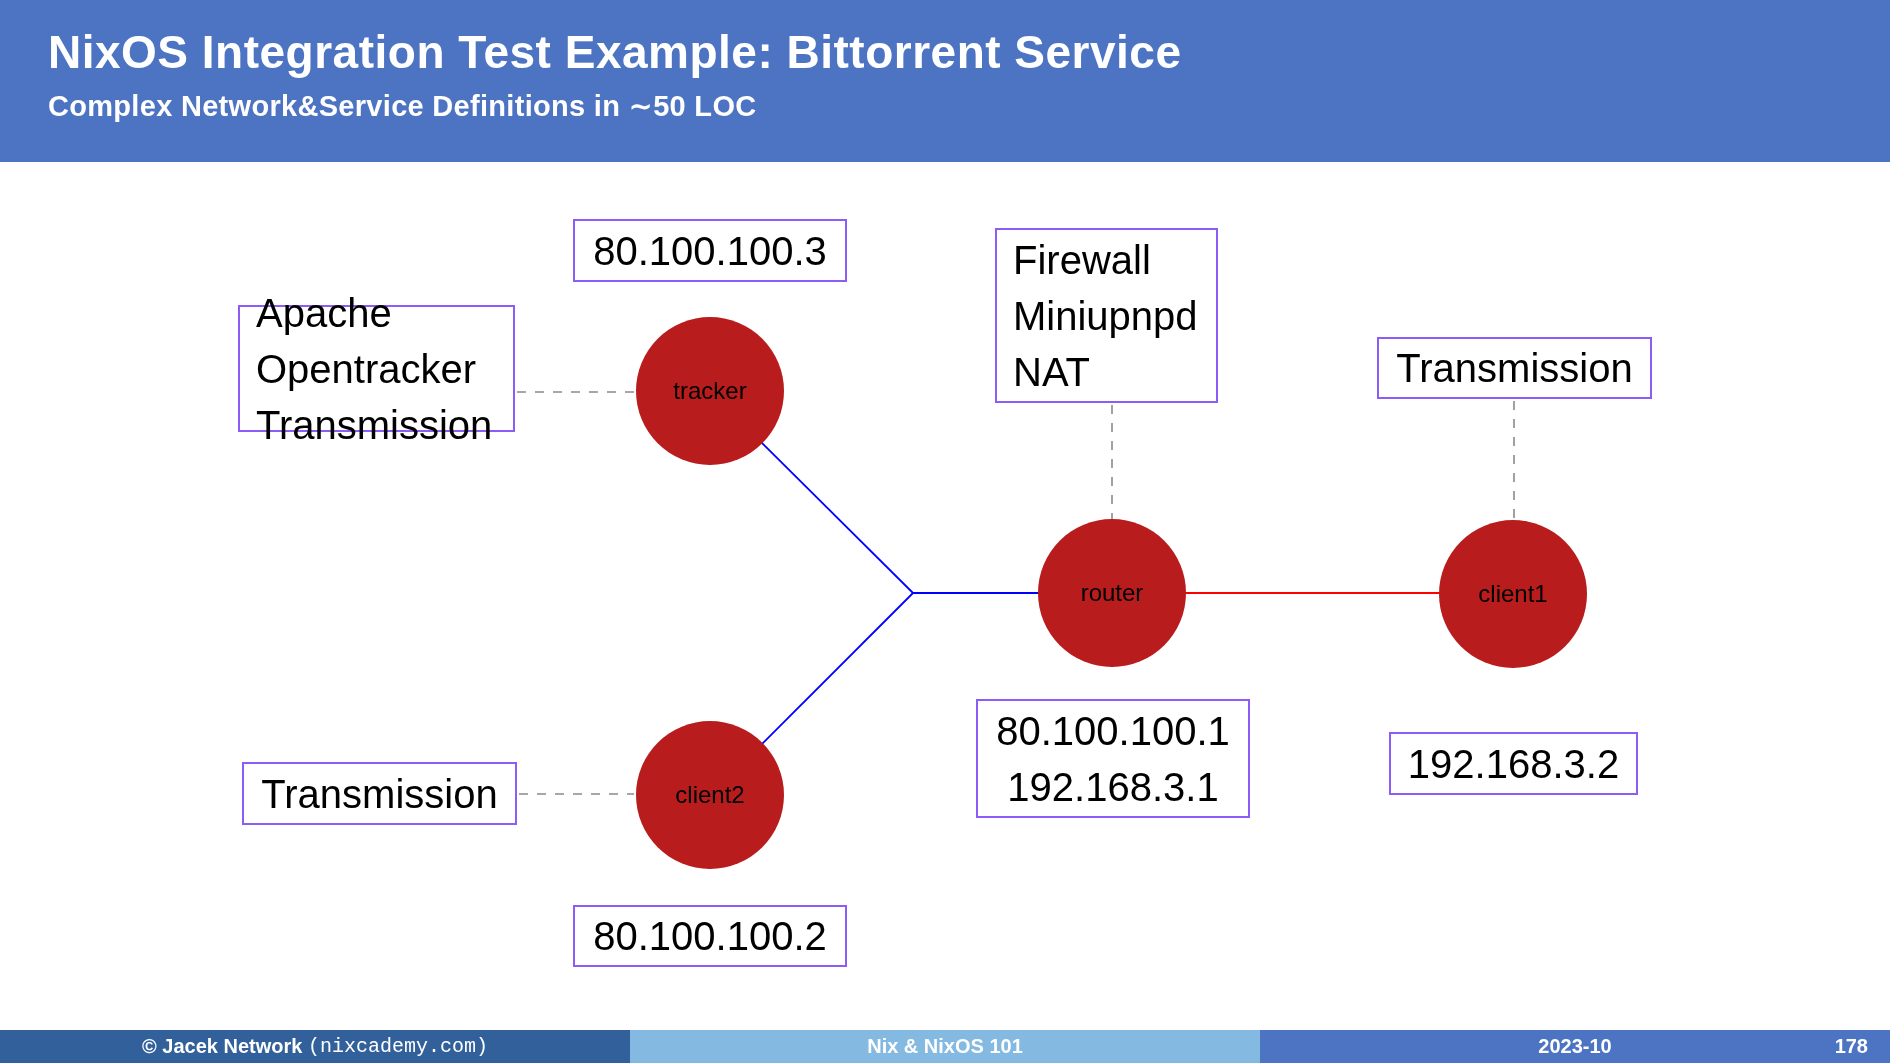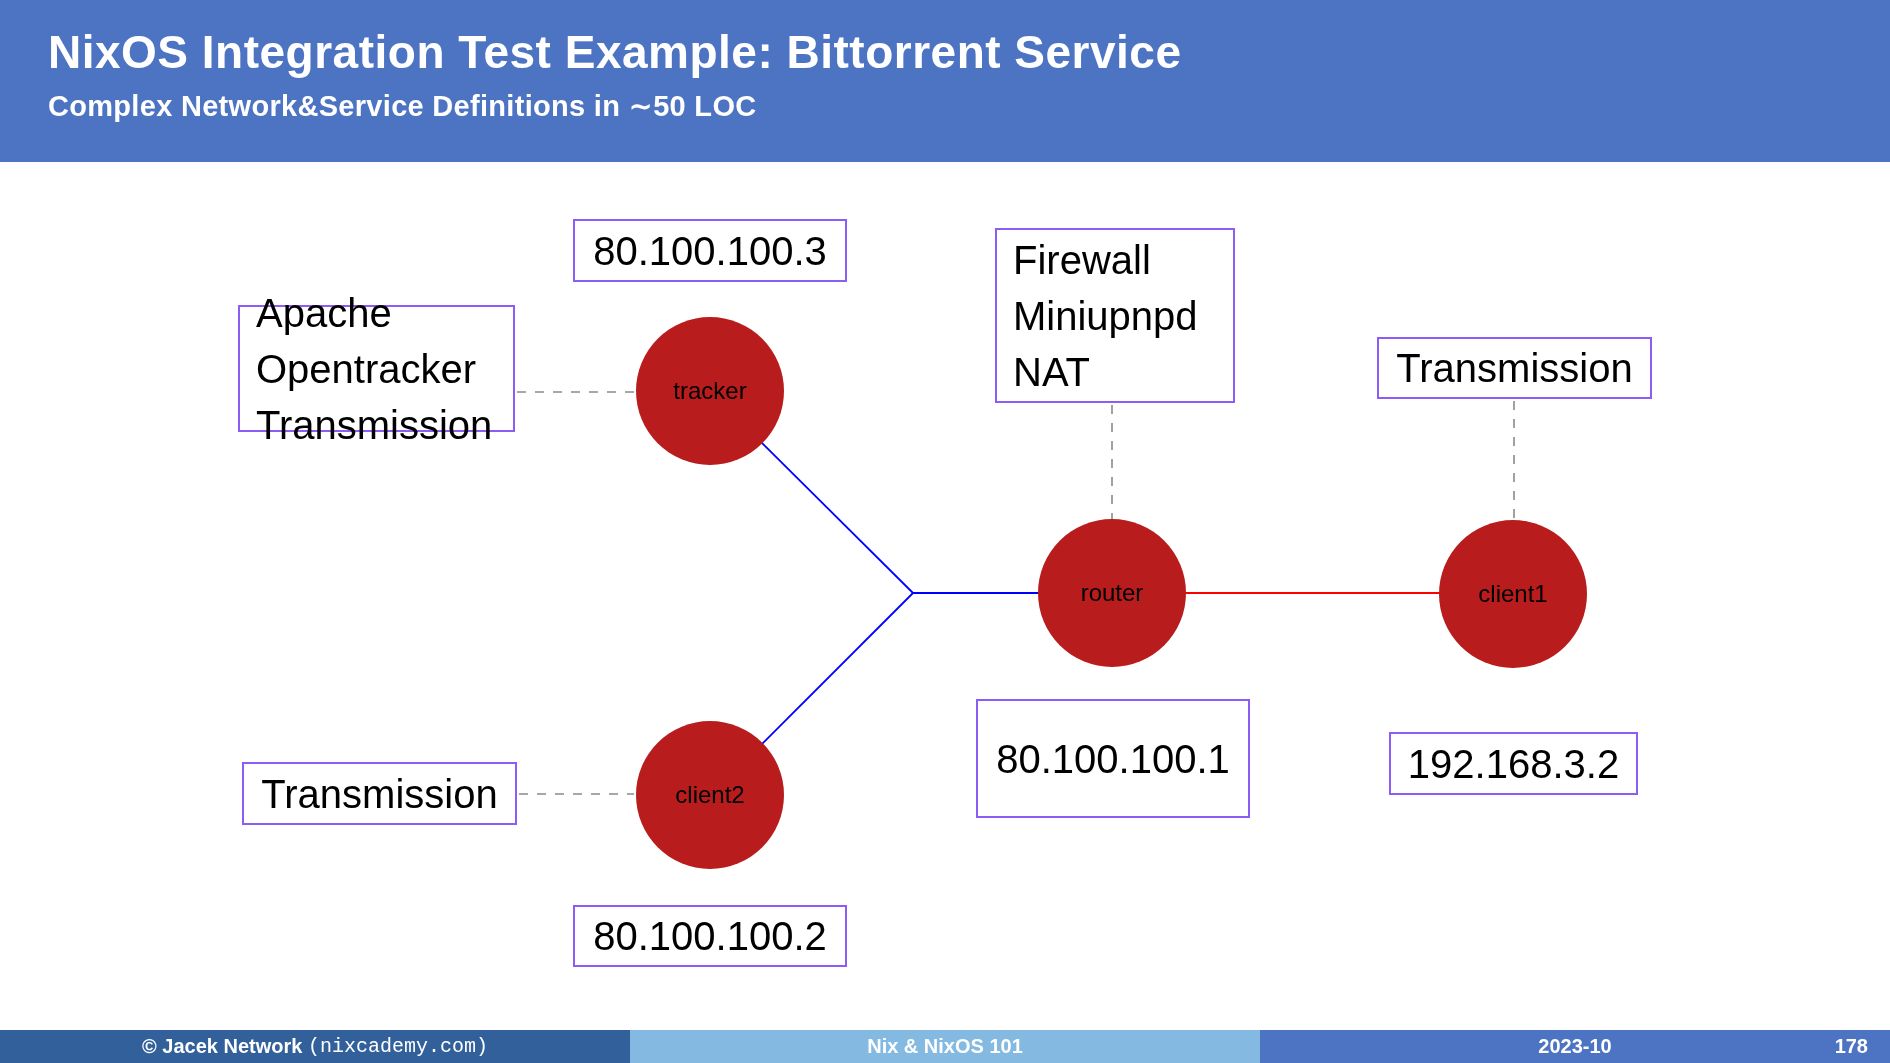--- a/index.html
+++ b/index.html
@@ -86,32 +86,33 @@
     <div class="box center" style="left:573px;top:219px;width:274px;height:63px">
       <div>80.100.100.3</div>
     </div>
 
     <div class="box left" style="left:238px;top:305px;width:277px;height:127px">
       <div>Apache</div>
       <div>Opentracker</div>
       <div>Transmission</div>
     </div>
 
-    <div class="box left" style="left:995px;top:228px;width:240px;height:175px">
+    <div class="box left" style="left:995px;top:228px;width:223px;height:175px">
       <div>Firewall</div>
       <div>Miniupnpd</div>
       <div>NAT</div>
     </div>
 
     <div class="box center" style="left:1377px;top:337px;width:275px;height:62px">
       <div>Transmission</div>
     </div>
 
     <div class="box center" style="left:976px;top:699px;width:274px;height:119px">
       <div>80.100.100.1</div>
+      <div>192.168.3.1</div>
     </div>
 
     <div class="box center" style="left:1389px;top:732px;width:249px;height:63px">
       <div>192.168.3.2</div>
     </div>
 
     <div class="box center" style="left:242px;top:762px;width:275px;height:63px">
       <div>Transmission</div>
     </div>
 

